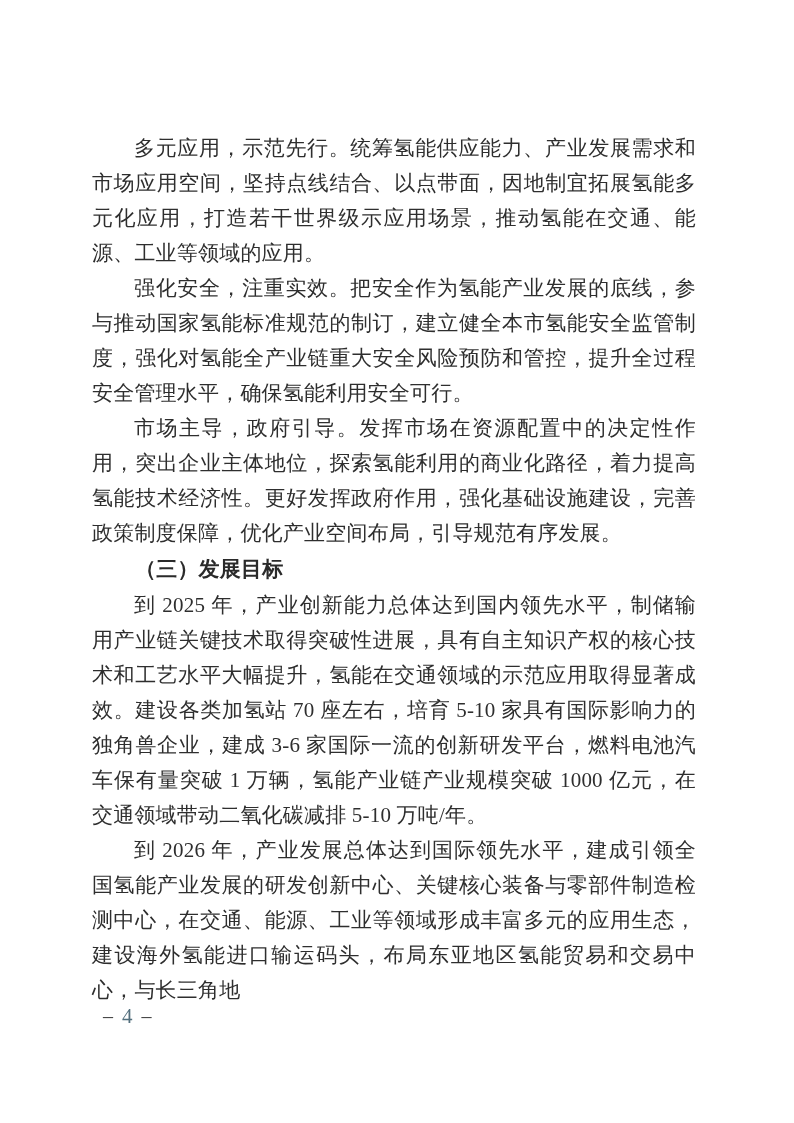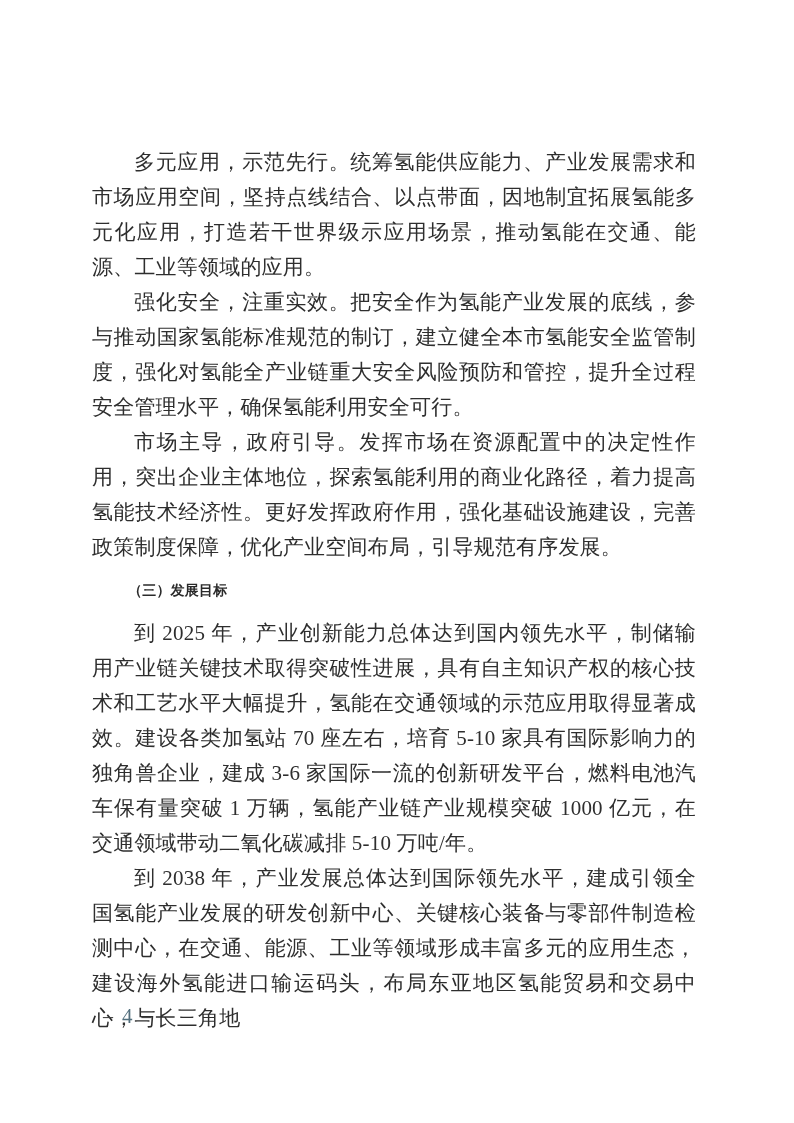--- a/index.html
+++ b/index.html
@@ -12,36 +12,36 @@
     position: relative;
     width: 794px;
     height: 1123px;
     background: #ffffff;
     overflow: hidden;
     font-family: "Liberation Serif", "DejaVu Serif", serif;
   }
   .text-block {
     position: absolute;
     left: 92px;
-    top: 145px;
+    top: 131px;
     width: 604px;
     font-size: 21px;
     line-height: 35px;
     color: #2e2e2e;
     letter-spacing: 0.2px;
   }
   .body-para {
     margin: 0;
     text-indent: 2em;
     text-align: justify;
     text-justify: inter-character;
   }
   .section-heading {
-    margin: 8px;
-    font-size: 14px;
+    margin: 1px;
+    font-size: 21px;
     line-height: 35px;
     text-indent: 2em;
     font-weight: 600;
     color: #2a2a2a;
     text-align: left;
   }
   .footer {
     position: absolute;
     left: 103px;
     top: 1001px;
@@ -60,21 +60,21 @@
 <body>
 
 <div class="page">
 
   <div class="text-block">
     <p class="body-para">多元应用，示范先行。统筹氢能供应能力、产业发展需求和市场应用空间，坚持点线结合、以点带面，因地制宜拓展氢能多元化应用，打造若干世界级示应用场景，推动氢能在交通、能源、工业等领域的应用。</p>
     <p class="body-para">强化安全，注重实效。把安全作为氢能产业发展的底线，参与推动国家氢能标准规范的制订，建立健全本市氢能安全监管制度，强化对氢能全产业链重大安全风险预防和管控，提升全过程安全管理水平，确保氢能利用安全可行。</p>
     <p class="body-para">市场主导，政府引导。发挥市场在资源配置中的决定性作用，突出企业主体地位，探索氢能利用的商业化路径，着力提高氢能技术经济性。更好发挥政府作用，强化基础设施建设，完善政策制度保障，优化产业空间布局，引导规范有序发展。</p>
     <h3 class="section-heading">（三）发展目标</h3>
     <p class="body-para">到 2025 年，产业创新能力总体达到国内领先水平，制储输用产业链关键技术取得突破性进展，具有自主知识产权的核心技术和工艺水平大幅提升，氢能在交通领域的示范应用取得显著成效。建设各类加氢站 70 座左右，培育 5-10 家具有国际影响力的独角兽企业，建成 3-6 家国际一流的创新研发平台，燃料电池汽车保有量突破 1 万辆，氢能产业链产业规模突破 1000 亿元，在交通领域带动二氧化碳减排 5-10 万吨/年。</p>
-    <p class="body-para">到 2038 年，产业发展总体达到国际领先水平，建成引领全国氢能产业发展的研发创新中心、关键核心装备与零部件制造检测中心，在交通、能源、工业等领域形成丰富多元的应用生态，建设海外氢能进口输运码头，布局东亚地区氢能贸易和交易中心，与长三角地</p>
+    <p class="body-para">到 2026 年，产业发展总体达到国际领先水平，建成引领全国氢能产业发展的研发创新中心、关键核心装备与零部件制造检测中心，在交通、能源、工业等领域形成丰富多元的应用生态，建设海外氢能进口输运码头，布局东亚地区氢能贸易和交易中心，与长三角地</p>
   </div>
 
   <div class="footer">
     <span style="color: rgb(61, 61, 61);">–</span>
     <span class="page-num" style="color: rgb(84, 112, 126);">4</span>
     <span style="color: rgb(61, 61, 61);">–</span>
   </div>
 
 </div>
 

